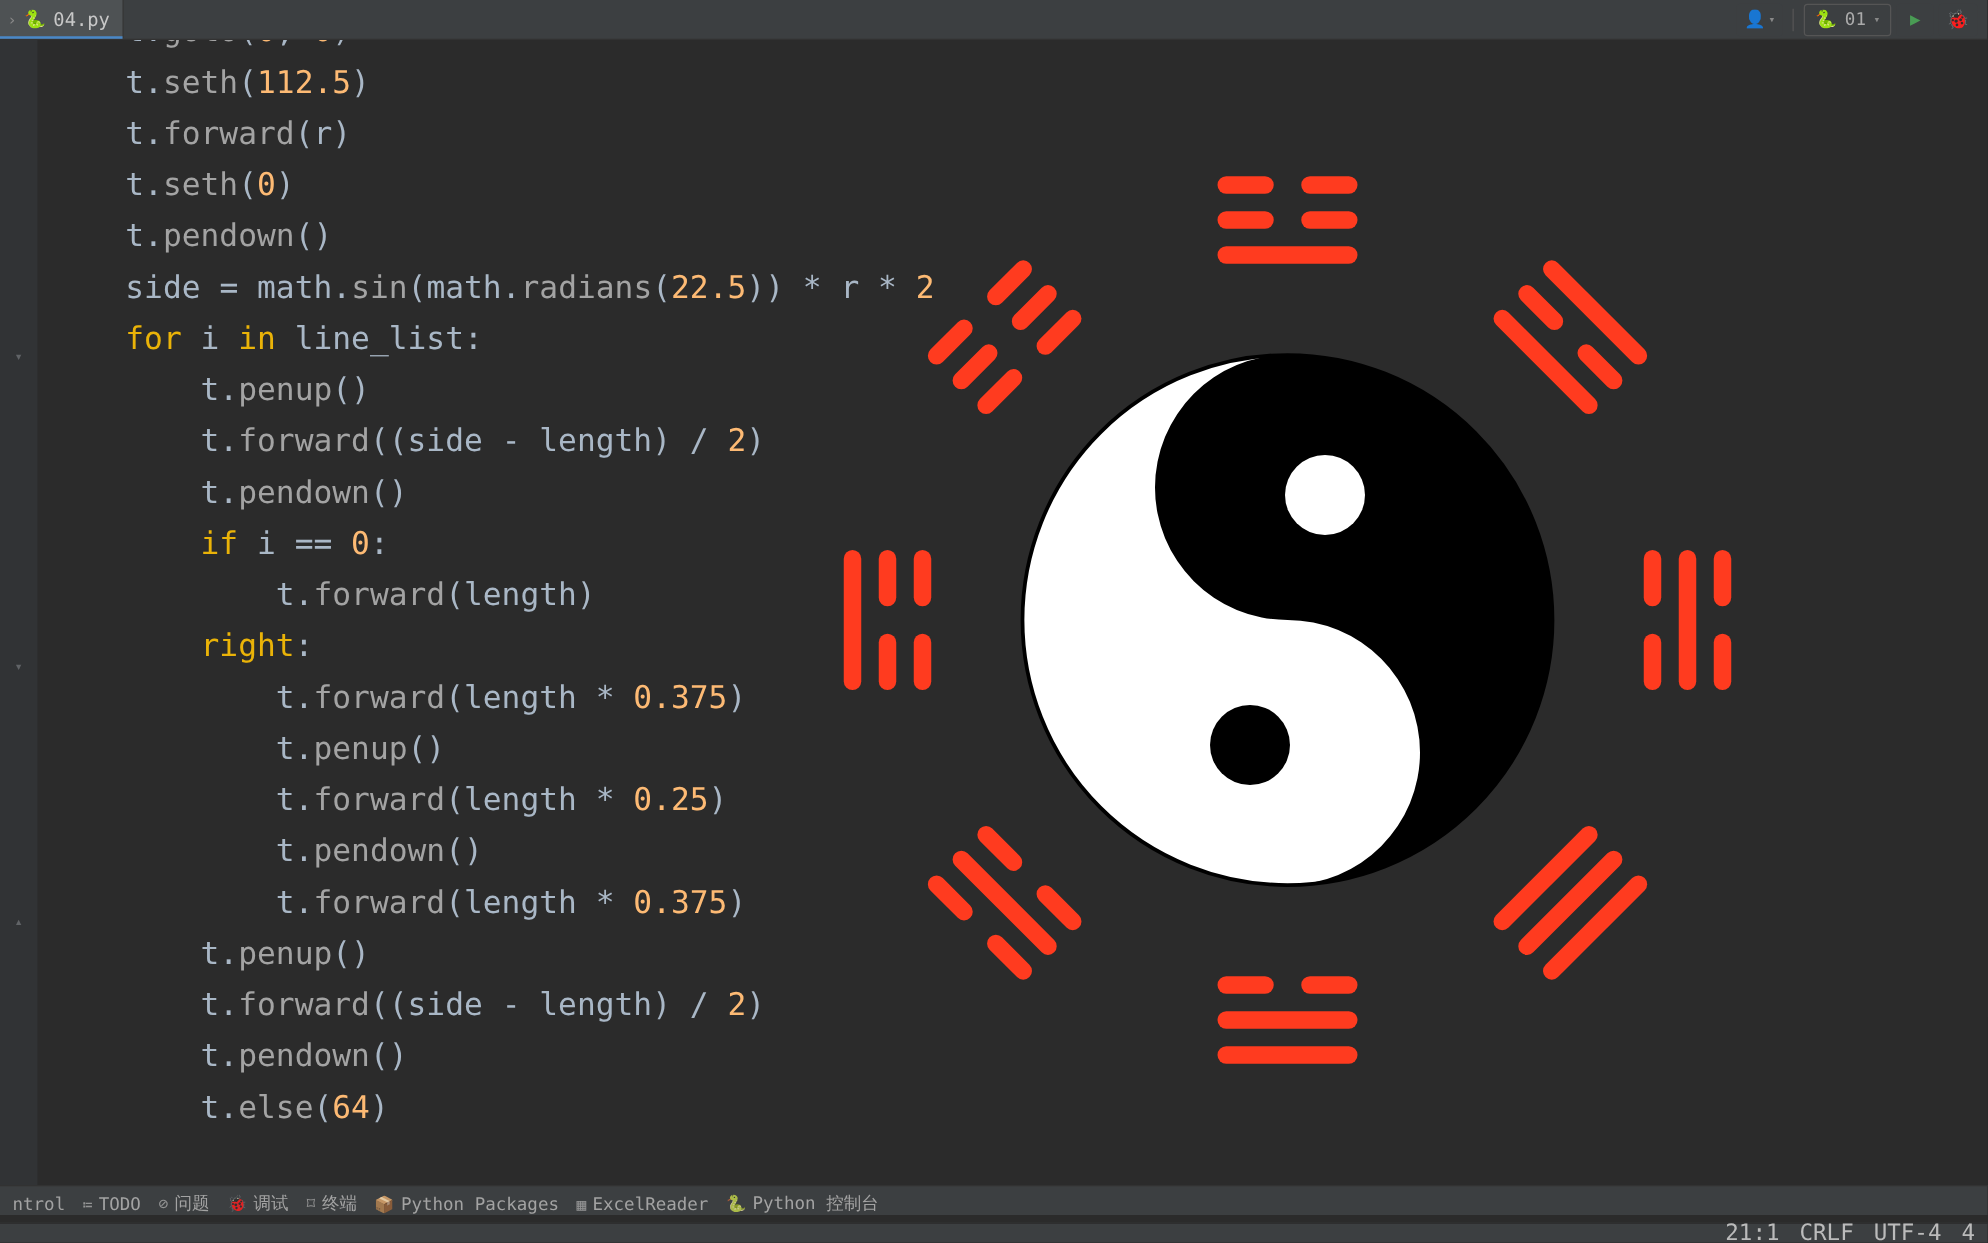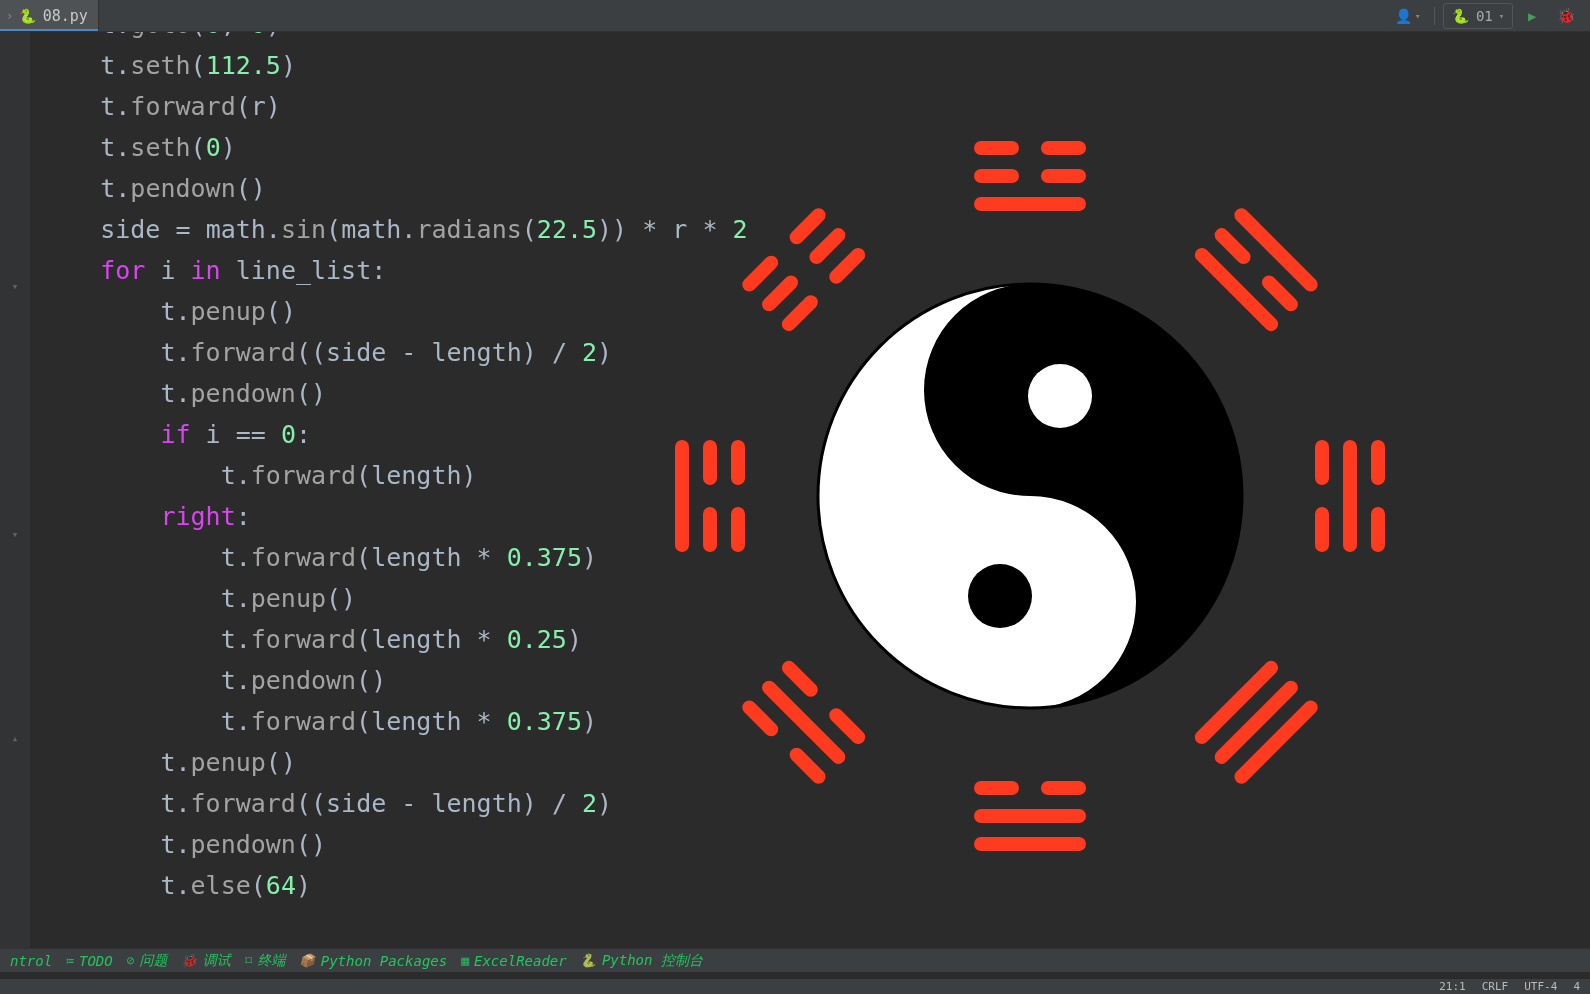--- a/index.html
+++ b/index.html
@@ -109,22 +109,22 @@
     display:flex;align-items:center;justify-content:center;
     color:#606366; font-size:11px;
   }
   .code {
     position: absolute;
     left: 40px;
     top: -28px;
     white-space: pre;
     color: #a9b7c6;
   }
-  .kw { color: #d946ef; }
-  .num { color: #86efac; }
+  .kw { color: #eab308; }
+  .num { color: #fdba74; }
   .fn { color: #a3a3a3; }
   .ident { color: #a9b7c6; }
   .op { color: #a9b7c6; }
 
   
   .bagua {
     position: absolute;
     left: 660px;
     top: 94px;
     width: 740px;
@@ -134,26 +134,25 @@
 
   
   .bottom-bar {
     position: absolute;
     left:0; right:0;
     bottom: 22px;
     height: 24px;
     background: #3c3f41;
     border-top: 1px solid #323232;
     display: flex;
-    align-items: center;
+    align-items: flex-end;
     gap: 14px;
     padding: 0 10px;
     font-size: 14px;
-    color: #22c55e;
-    font-style: italic;
+    color: #a3a3a3;
   }
   .bottom-bar .panel {
     display: flex;
     align-items: center;
     gap: 5px;
     cursor: pointer;
     white-space: nowrap;
   }
   .panel .pico { font-size: 13px; opacity: .85; }
 
@@ -162,33 +161,33 @@
     position: absolute;
     left:0; right:0; bottom:0;
     height: 16px;
     background: #3c3f41;
     border-top: 1px solid #2a2a2a;
     display: flex;
     align-items: center;
     justify-content: flex-end;
     gap: 16px;
     padding: 0 10px;
-    font-size: 11px;
+    font-size: 18px;
     color: #bbbbbb;
   }
   .status-bar .cell { cursor: pointer; }
 </style>
 </head>
 <body>
 
 <div class="tab-bar">
   <div class="file-tab">
     <span style="color:#888;font-size:12px;">›</span>
     <span class="py-icon"></span>
-    <span>08.py</span>
+    <span>04.py</span>
   </div>
   <div class="tab-spacer"></div>
   <div class="toolbar-right">
     <div class="tb-btn user">
       <span class="user-icon">👤</span>
     </div>
     <div style="width:1px;height:18px;background:#555;margin:0 4px;"></div>
     <div class="tb-btn run-config">
       <span class="py-icon"></span>
       <span>01</span>

